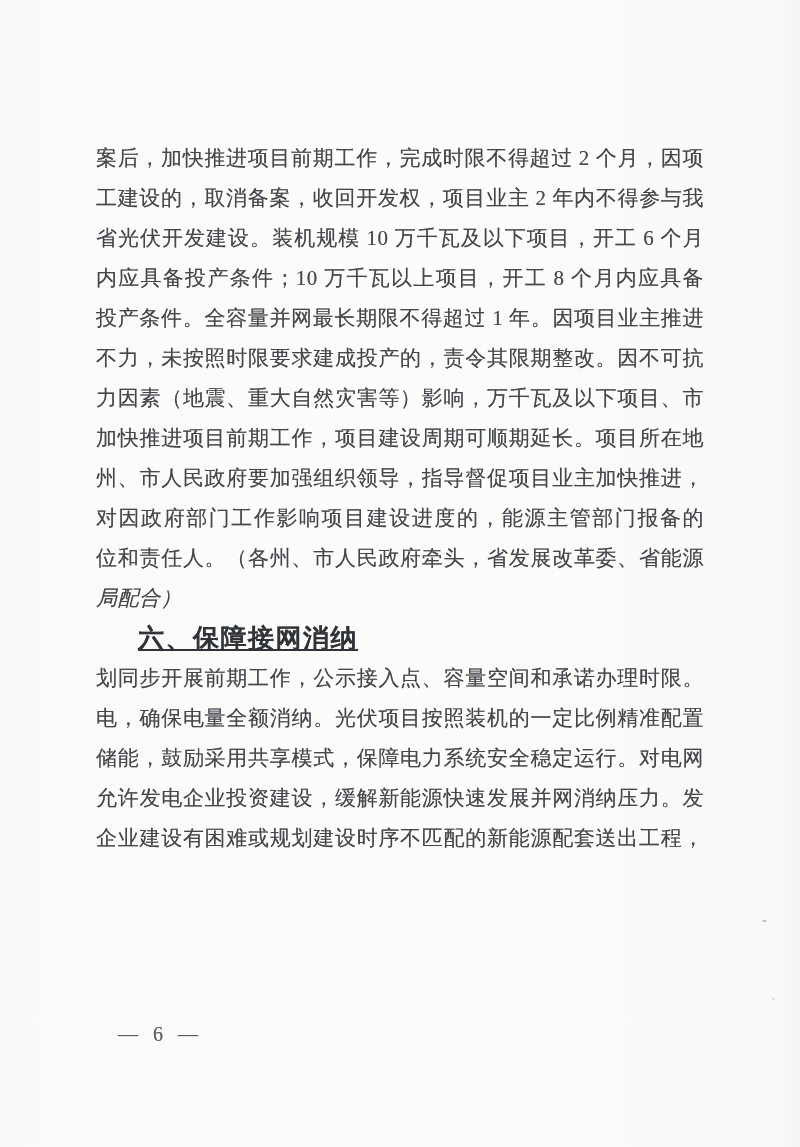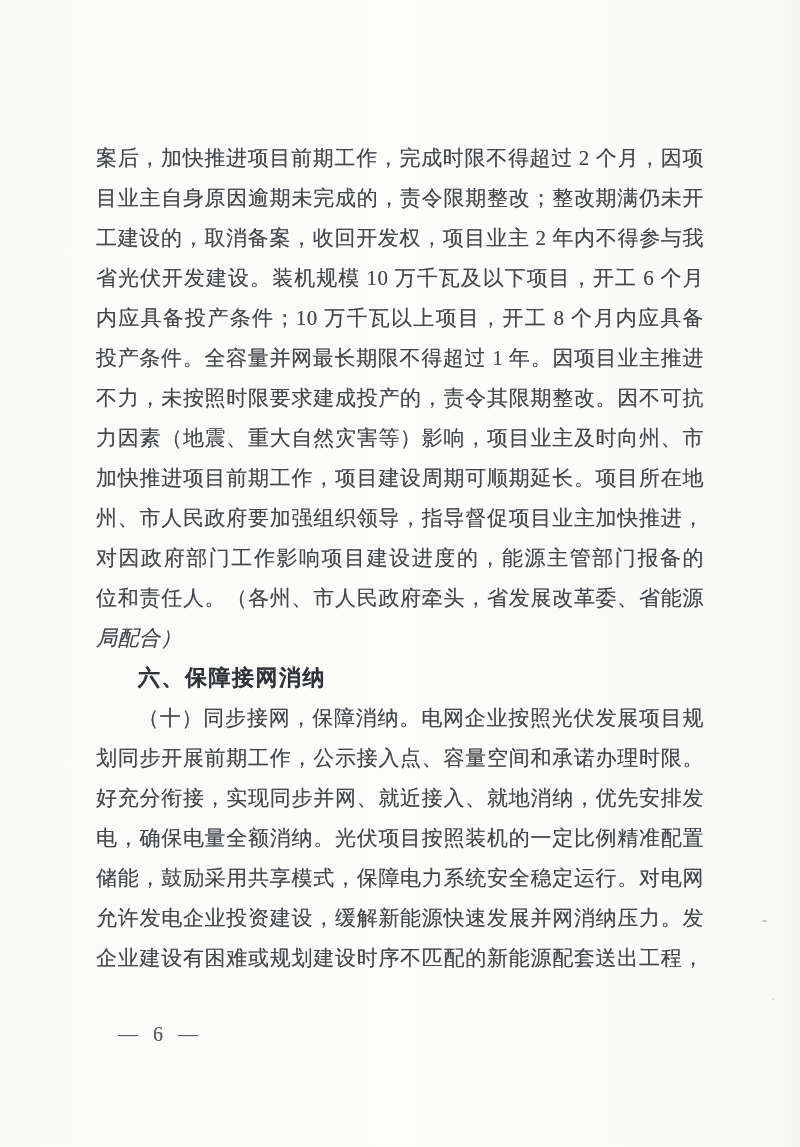--- a/index.html
+++ b/index.html
@@ -33,27 +33,28 @@
     text-align-last: justify;
     letter-spacing: 0.5px;
     white-space: normal;
     text-shadow: 0 0 0.5px rgba(70,72,78,0.55);
   }
   .line.indent { text-indent: 42px; }
   .line.last-short { text-align-last: left; font-style: italic; }
   .heading {
     width: 608px;
     padding-left: 42px;
-    font-size: 22px;
+    font-size: 26px;
     line-height: 40px;
     font-weight: bold;
     font-family: "Liberation Sans", "DejaVu Sans", sans-serif;
     color: #303338;
     letter-spacing: 1.5px;
     text-shadow: 0 0 0.5px rgba(45,48,54,0.6);
+    text-decoration: underline;
   }
   .page-footer {
     position: absolute;
     left: 118px;
     top: 1022px;
     font-size: 20px;
     line-height: 24px;
     color: #565a60;
     letter-spacing: 5px;
     text-shadow: 0 0 0.5px rgba(80,84,90,0.5);
@@ -69,38 +70,35 @@
   .speck-2 { left: 772px; top: 998px; width: 3px; height: 2px; opacity: .5; }
 </style>
 </head>
 <body>
 
 <div class="scan-page">
   <div class="doc-body">
     <div>
         <div class="paragraph">
           <div class="line">案后，加快推进项目前期工作，完成时限不得超过 2 个月，因项</div>
-          <div class="line">目业主自身原因逾期未完成的，责令限期整改；整改期满仍未开</div>
           <div class="line">工建设的，取消备案，收回开发权，项目业主 2 年内不得参与我</div>
           <div class="line">省光伏开发建设。装机规模 10 万千瓦及以下项目，开工 6 个月</div>
           <div class="line">内应具备投产条件；10 万千瓦以上项目，开工 8 个月内应具备</div>
           <div class="line">投产条件。全容量并网最长期限不得超过 1 年。因项目业主推进</div>
           <div class="line">不力，未按照时限要求建成投产的，责令其限期整改。因不可抗</div>
-          <div class="line">力因素（地震、重大自然灾害等）影响，项目业主及时向州、市</div>
+          <div class="line">力因素（地震、重大自然灾害等）影响，万千瓦及以下项目、市</div>
           <div class="line">加快推进项目前期工作，项目建设周期可顺期延长。项目所在地</div>
           <div class="line">州、市人民政府要加强组织领导，指导督促项目业主加快推进，</div>
           <div class="line">对因政府部门工作影响项目建设进度的，能源主管部门报备的</div>
           <div class="line">位和责任人。（各州、市人民政府牵头，省发展改革委、省能源</div>
           <div class="line last-short">局配合）</div>
         </div>
         <div class="heading">六、保障接网消纳</div>
         <div class="paragraph">
-          <div class="line indent">（十）同步接网，保障消纳。电网企业按照光伏发展项目规</div>
           <div class="line">划同步开展前期工作，公示接入点、容量空间和承诺办理时限。</div>
-          <div class="line">好充分衔接，实现同步并网、就近接入、就地消纳，优先安排发</div>
           <div class="line">电，确保电量全额消纳。光伏项目按照装机的一定比例精准配置</div>
           <div class="line">储能，鼓励采用共享模式，保障电力系统安全稳定运行。对电网</div>
           <div class="line">允许发电企业投资建设，缓解新能源快速发展并网消纳压力。发</div>
           <div class="line">企业建设有困难或规划建设时序不匹配的新能源配套送出工程，</div>
         </div>
       </div>
   </div>
   <div class="page-footer">— 6 —</div>
   <div class="scan-speckle speck-1"></div>
   <div class="scan-speckle speck-2"></div>

